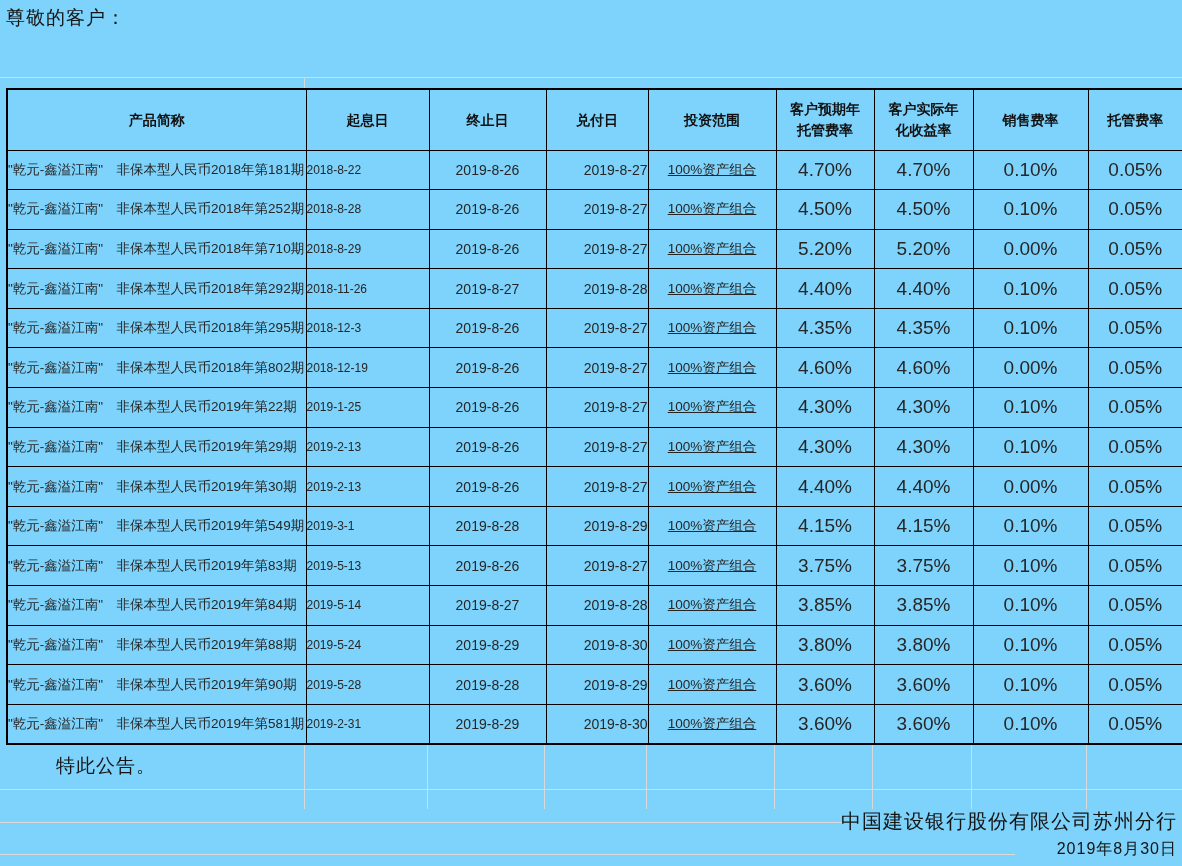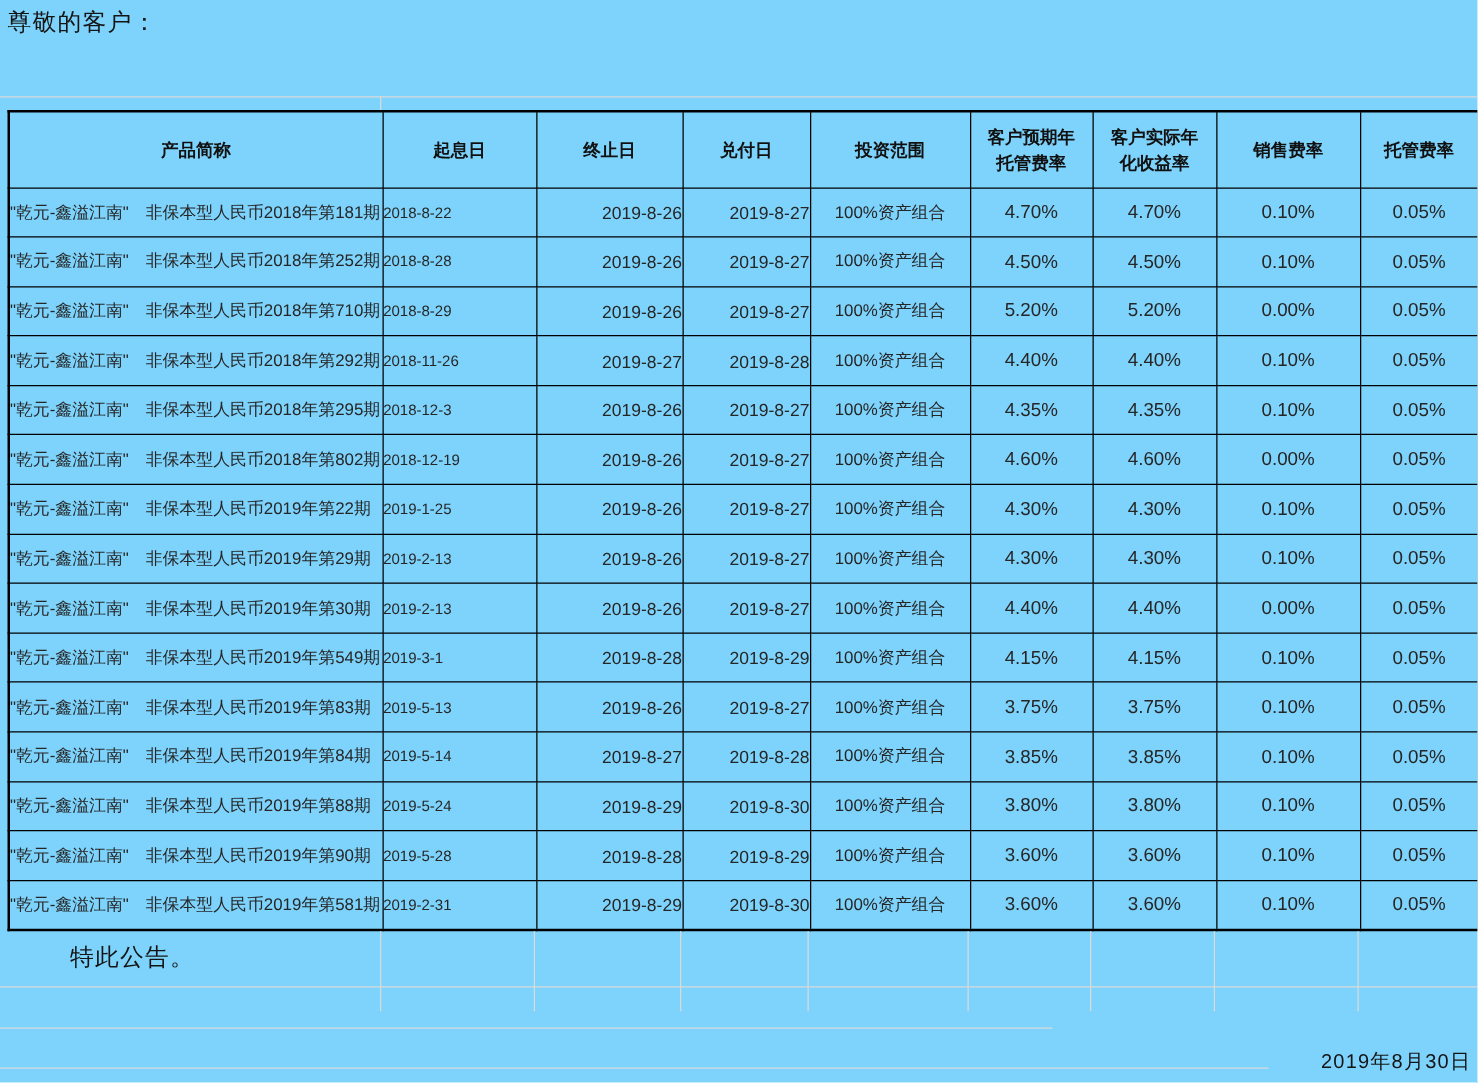--- a/index.html
+++ b/index.html
@@ -32,24 +32,24 @@
     color:#262626;
   }
   table.products thead tr { height:61px;margin-left:36px; }
   table.products tbody tr { height:39.6px; }
   table.products th {
     font-size:14px; font-weight:bold; text-align:center; vertical-align:middle;
     white-space:pre-line; line-height:1.45; color:#111;
   }
   td.c0 { text-align:left;  padding-left:6px;  font-size:13.5px; }
   td.c1 { text-align:left; padding-right:4px; font-size:12px; }
-  td.c2 { text-align:right; padding-right:5px; font-size:14px; }
+  td.c2 { text-align:center; padding-right:5px; font-size:14px; }
   td.c3 { text-align:right; padding-right:5px; font-size:14px; }
-  td.c4 { text-align:center; font-size:13.5px; }
-  td.c5, td.c6, td.c7, td.c8 { text-align:center; font-size:15px; }
+  td.c4 { text-align:center; font-size:13.5px;text-decoration:underline; }
+  td.c5, td.c6, td.c7, td.c8 { text-align:center; font-size:19px; }
   .closing {
     position:absolute; left:56px; top:753px;
     font-size:19px; color:#141414; letter-spacing:1px;
   }
   .issuer {
     position:absolute; left:0; top:808px; width:1177px;
     text-align:right; font-size:20px; color:#141414; letter-spacing:1px;
   }
   .issue-date {
     position:absolute; left:0; top:839px; width:1177px;
@@ -270,15 +270,16 @@
   <div class="gl" style="left:0; top:854px; width:1015px; height:1px;"></div>
   <div class="gl" style="left:304px; top:745px; width:1px; height:64px;"></div>
   <div class="gl" style="left:427px; top:745px; width:1px; height:64px;"></div>
   <div class="gl" style="left:544px; top:745px; width:1px; height:64px;"></div>
   <div class="gl" style="left:646px; top:745px; width:1px; height:64px;"></div>
   <div class="gl" style="left:774px; top:745px; width:1px; height:64px;"></div>
   <div class="gl" style="left:872px; top:745px; width:1px; height:64px;"></div>
   <div class="gl" style="left:971px; top:745px; width:1px; height:64px;"></div>
   <div class="gl" style="left:1086px; top:745px; width:1px; height:64px;"></div>
 
+  <div class="issuer">中国建设银行股份有限公司苏州分行</div>
   <div class="issue-date">2019年8月30日</div>
 
 </div>
 
 </body></html>

